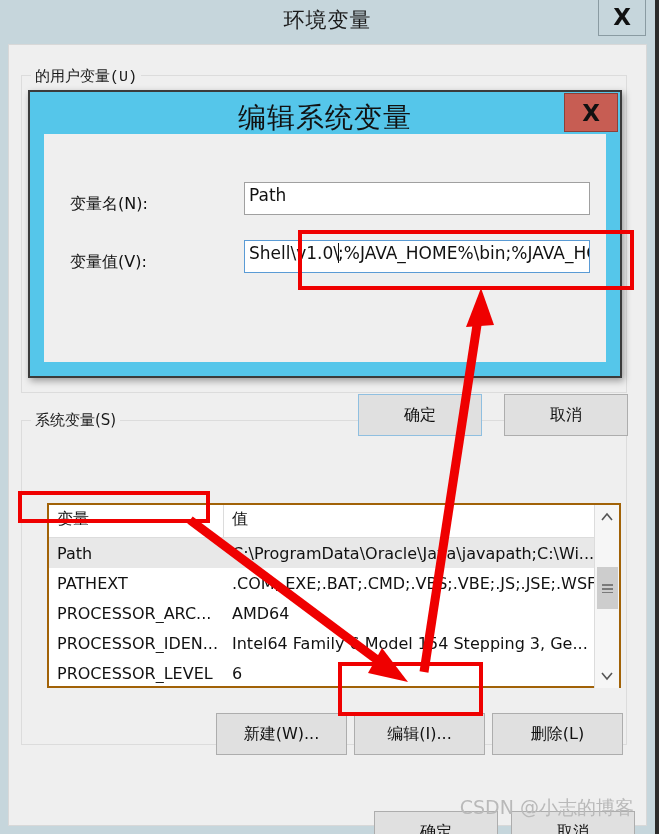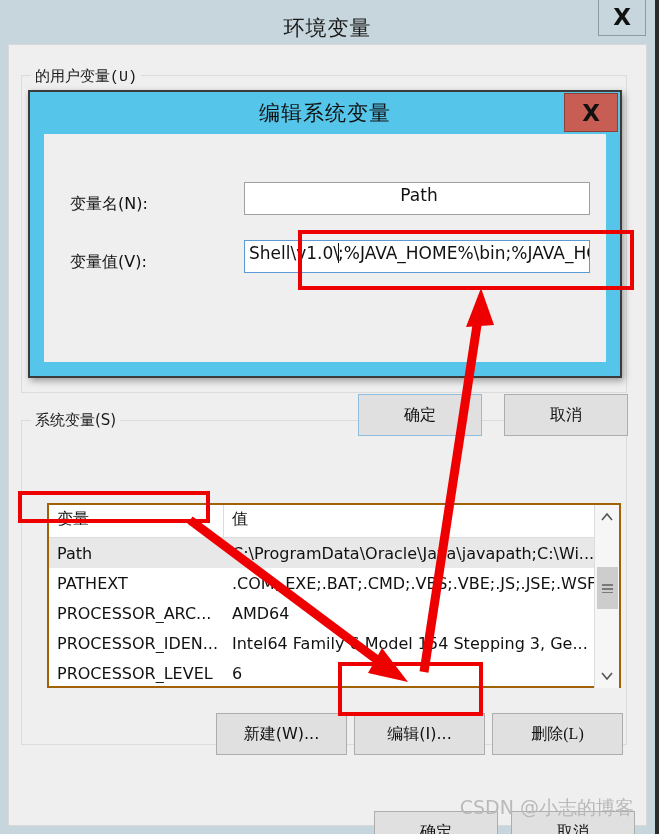--- a/index.html
+++ b/index.html
@@ -34,21 +34,20 @@
     background: #c6d6dc;
   }
   .outer-title {
     position: absolute;
     left: 0; top: 6px;
     width: 655px;
     text-align: center;
     font-size: 21px;
     color: #1a1a1a;
     letter-spacing: 1px;
-    margin-top: 8px;
   }
   .outer-close {
     position: absolute;
     right: 9px; top: -2px;
     width: 48px; height: 38px;
     background: #c6d6dc;
     border: 1px solid #8a9ba2;
     display: flex;
     align-items: center;
     justify-content: center;
@@ -176,21 +175,21 @@
     align-items: center;
     justify-content: center;
     font-family: "DejaVu Sans", "Liberation Sans", sans-serif;
     text-align: center;
   }
   .btn.default {
     border: 1px solid #8fbfe0;
   }
   .btn-new   { left: 207px; top: 668px; width: 131px; height: 42px; }
   .btn-edit  { left: 345px; top: 668px; width: 131px; height: 42px; }
-  .btn-del   { left: 483px; top: 668px; width: 131px; height: 42px; font-family: Liberation Serif, serif; }
+  .btn-del   { left: 483px; top: 668px; width: 131px; height: 42px; }
   .btn-ok    { left: 365px; top: 766px; width: 124px; height: 42px; }
   .btn-cancel{ left: 502px; top: 766px; width: 124px; height: 42px; }
 
   
   .inner-dialog {
     position: absolute;
     left: 28px; top: 90px;
     width: 594px; height: 288px;
     background: #55c6ea;
     border: 2px solid #3b3b3b;
@@ -201,21 +200,21 @@
     position: absolute;
     left: 0; top: 0;
     width: 590px; height: 42px;
     background: #55c6ea;
   }
   .inner-title {
     position: absolute;
     left: 0; top: 7px;
     width: 590px;
     text-align: center;
-    font-size: 21px;
+    font-size: 28px;
     color: #111;
     letter-spacing: 1px;
   }
   .inner-close {
     position: absolute;
     right: 2px; top: 1px;
     width: 54px; height: 39px;
     background: #c75d53;
     border: 1px solid #8d4038;
     display: flex;
@@ -225,21 +224,20 @@
     font-weight: bold;
     color: #111;
     box-sizing: border-box;
   }
   .inner-body {
     position: absolute;
     left: 14px; top: 42px;
     width: 562px; height: 228px;
     background: #efefef;
     box-sizing: border-box;
-    text-align: center;
   }
   .field-label {
     position: absolute;
     font-size: 16px;
     color: #111;
   }
   .field-input {
     position: absolute;
     background: #ffffff;
     border: 1px solid #a0a0a0;

